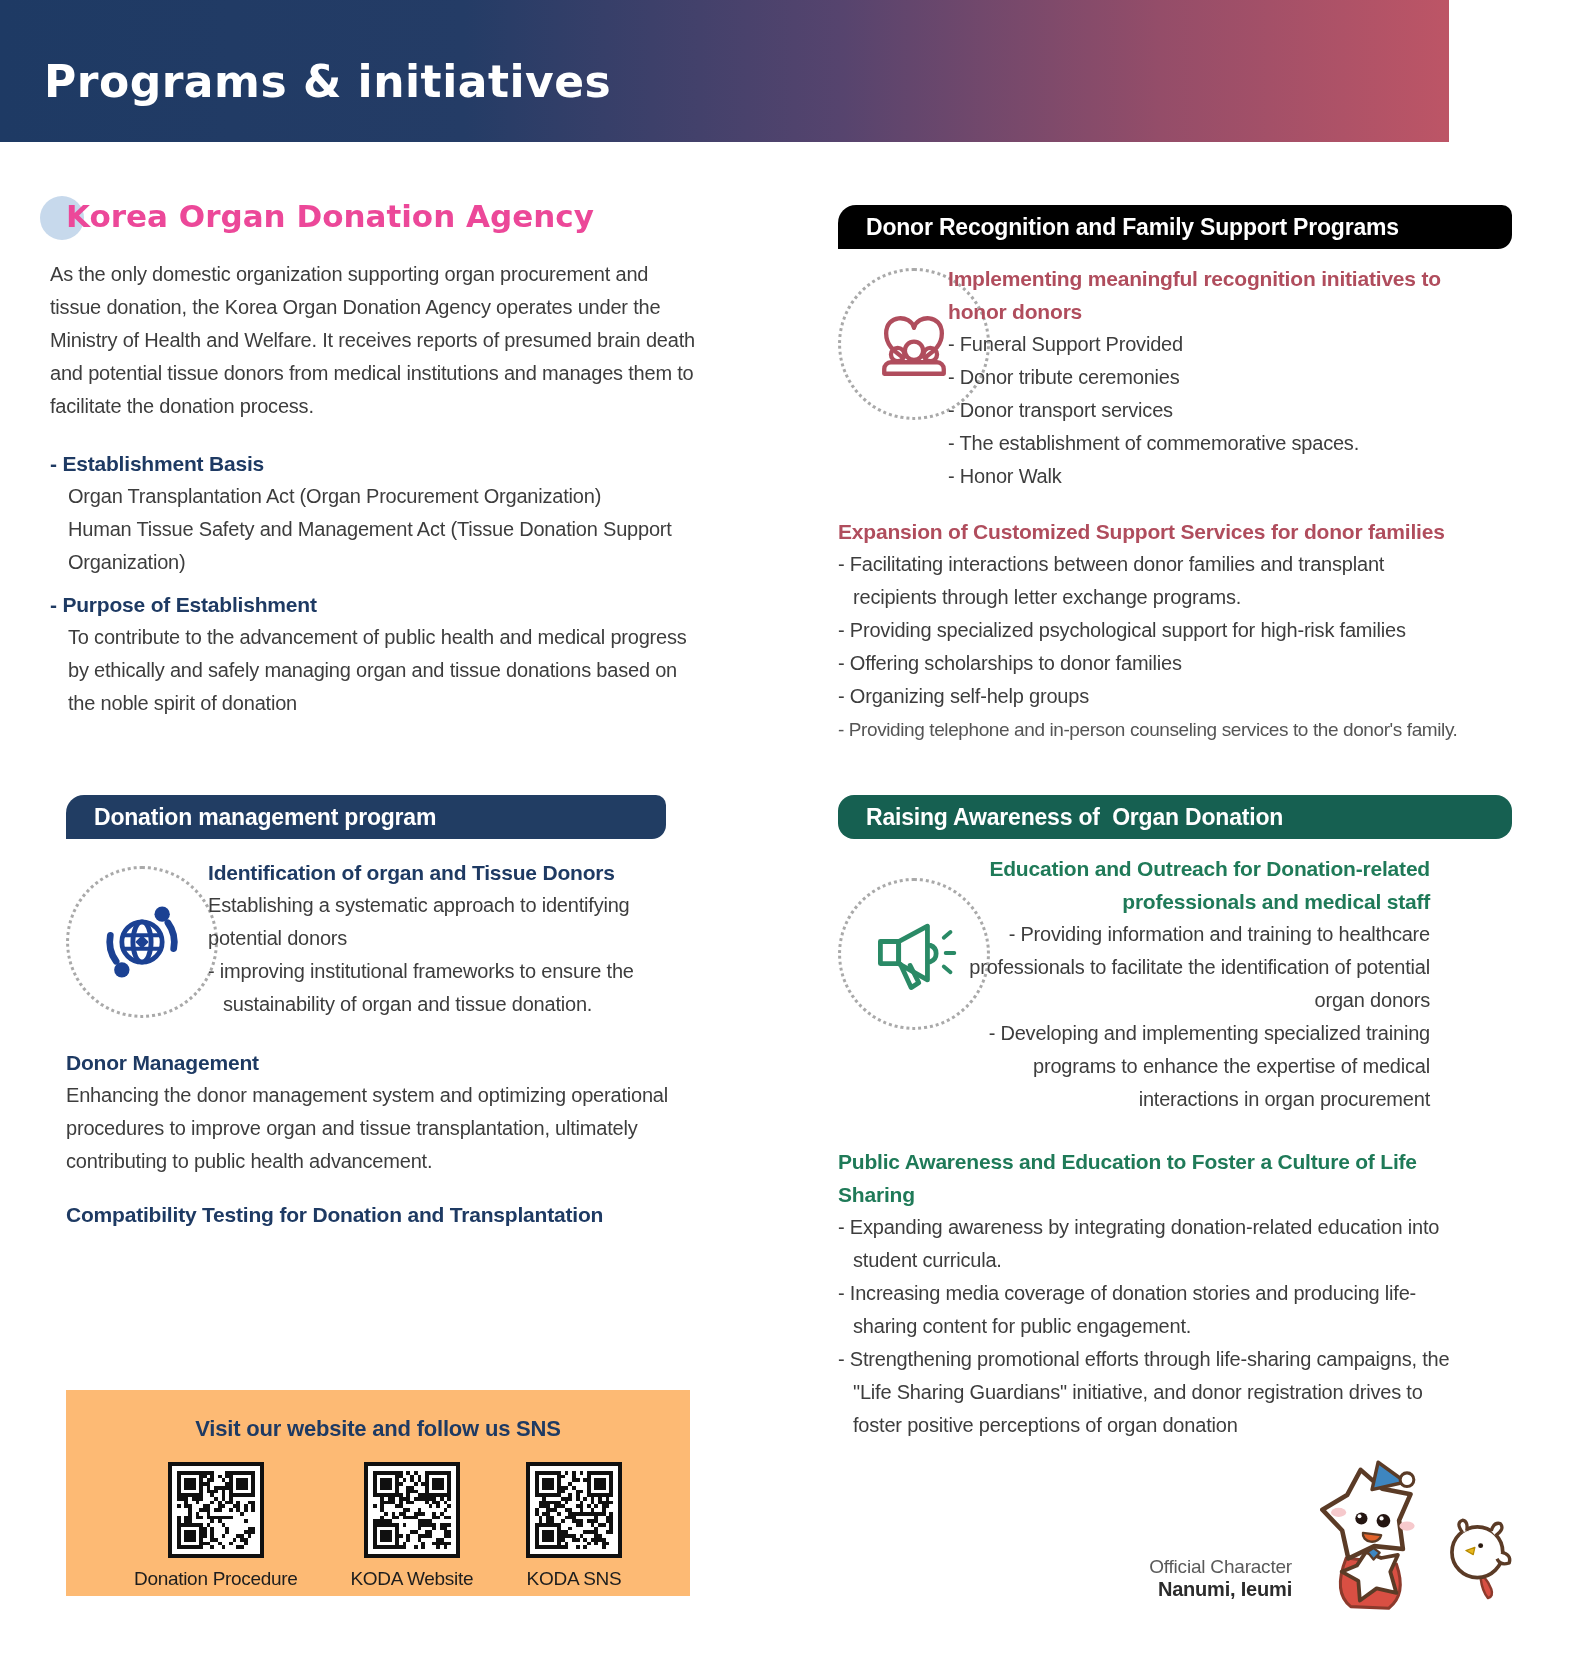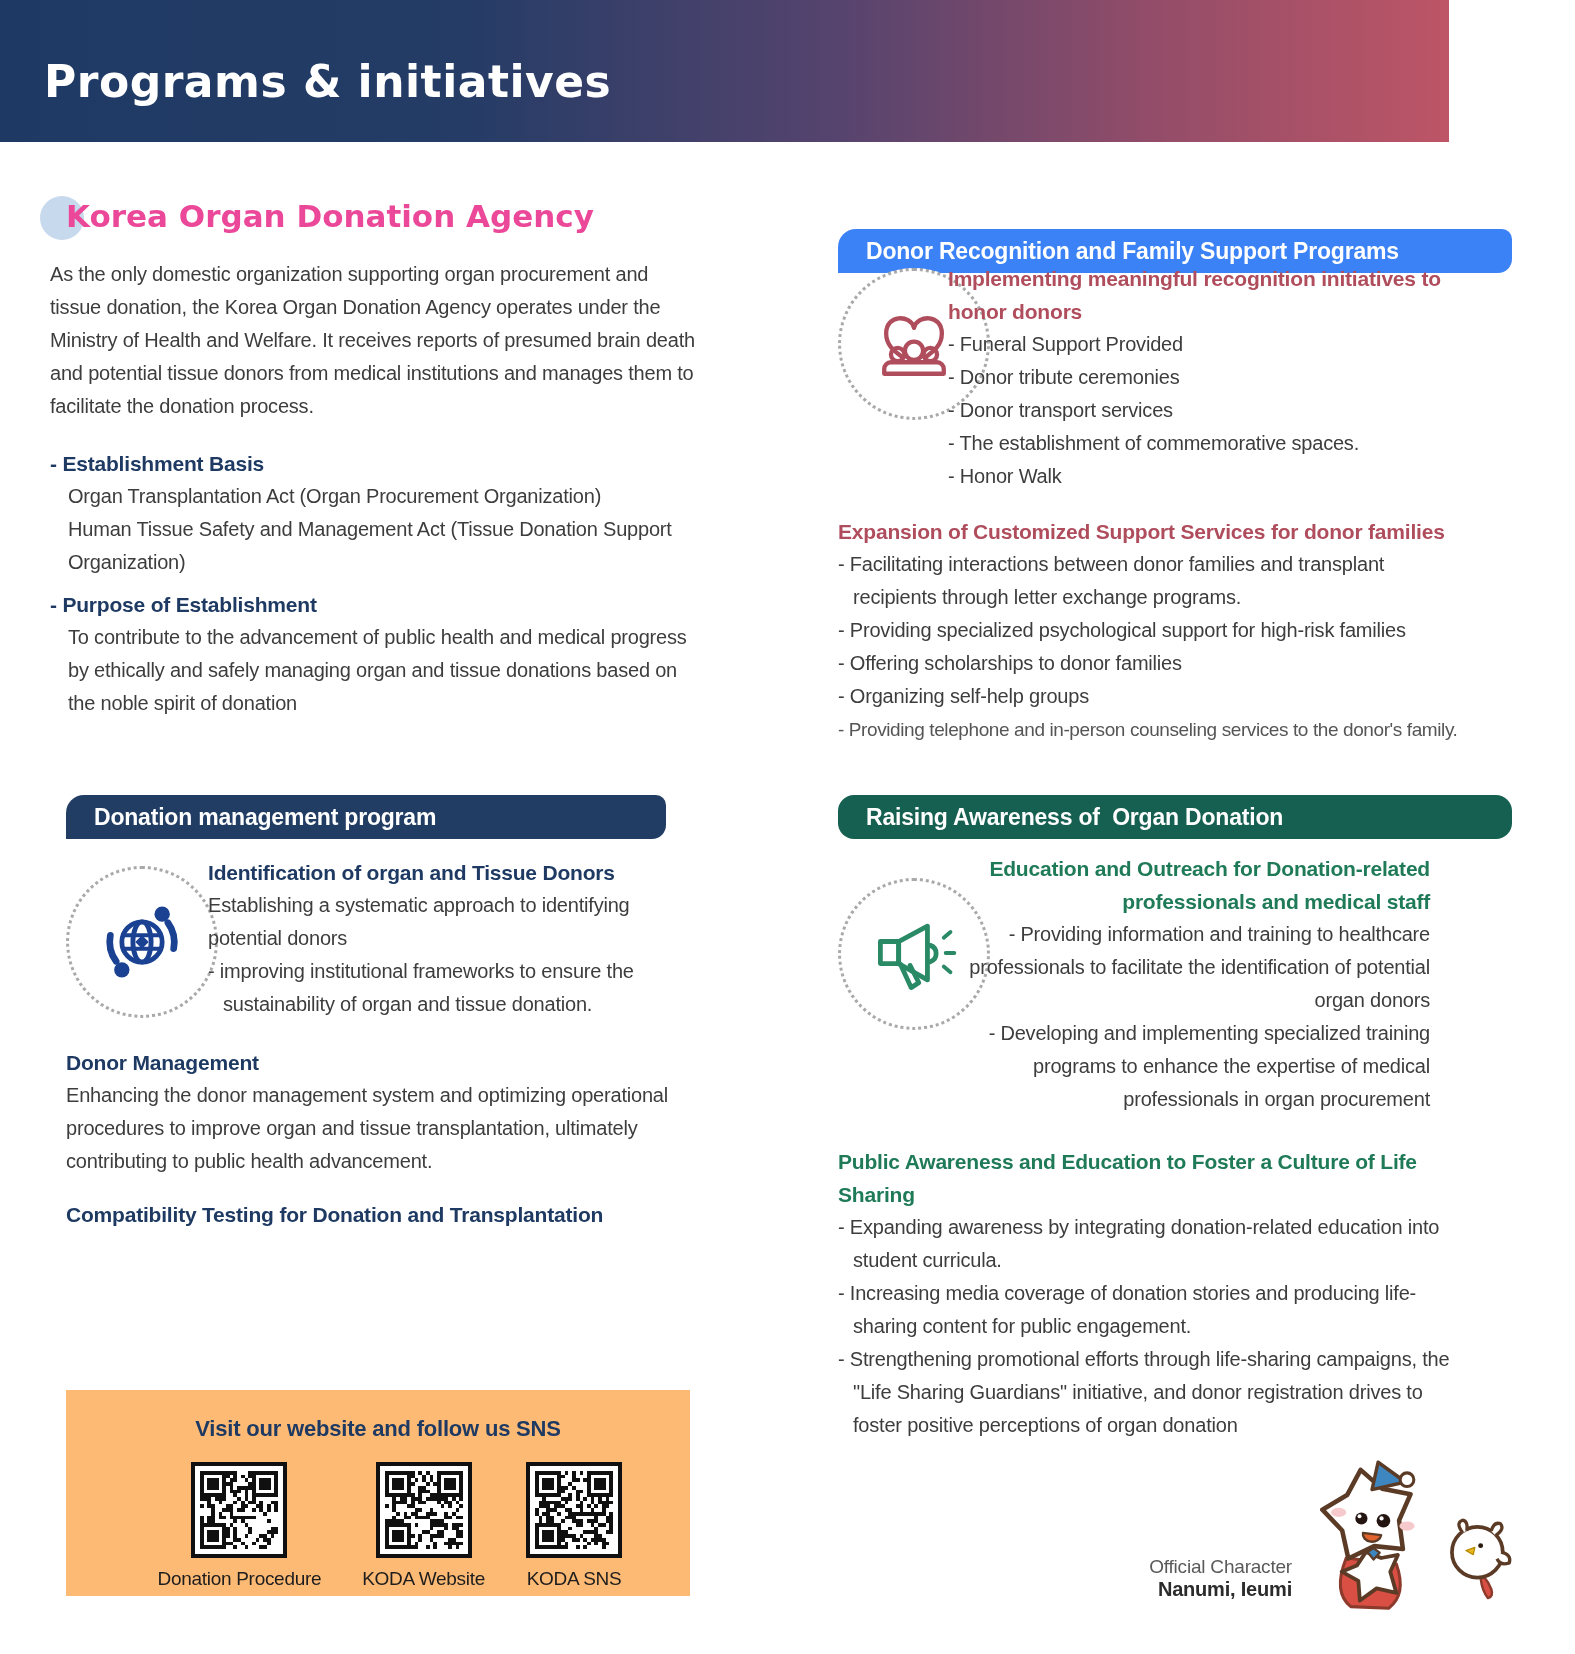--- a/index.html
+++ b/index.html
@@ -28,31 +28,31 @@
   .sec-title-green { font-weight:bold; font-size:21px; line-height:33px; color:#1f7a58; letter-spacing:-0.2px; }
   
   .heading-dot { position:absolute; left:40px; top:196px; width:44px; height:44px;
     border-radius:50%; background:#c7d9ec; }
   .agency-heading { position:absolute; left:66px; top:198px;
     font-family:"DejaVu Sans", sans-serif; font-weight:bold; font-size:31px; color:#ec4899;text-align:center; }
   
   .banner { position:absolute; height:44px; display:flex; align-items:center;
     padding-left:28px; border-radius:18px 10px 14px 0; }
   .banner-navy   { left:66px;  top:795px; width:600px; background:#213d63; }
-  .banner-maroon { left:838px; top:205px; width:674px; background:#3b82f6;margin-top:24px; }
+  .banner-maroon { left:838px; top:205px; width:674px; background:#000000; }
   .banner-green  { left:838px; top:795px; width:674px; background:#166051;border-radius:16px; }
   .banner-text { color:#ffffff; font-weight:bold; font-size:23px; letter-spacing:-0.2px; white-space:pre-wrap; }
   
   .icon-ring { position:absolute; width:152px; height:152px; border:3px dotted #a9a9a9;
     border-radius:50%; display:flex; align-items:center; justify-content:center; background:#fff; }
   .icon-ring svg { width:96px; height:96px; }
   
   .sns-box { position:absolute; left:66px; top:1390px; width:624px; height:206px; background:#fdba74; }
   .sns-title { text-align:center; margin-top:26px; font-weight:bold; font-size:22px; color:#1e3a63; letter-spacing:-0.2px; }
-  .qr-row { display:flex; justify-content:flex-end; padding:0 68px; margin-top:20px;gap:41px; }
+  .qr-row { display:flex; justify-content:space-between; padding:0 68px; margin-top:20px;gap:41px; }
   .qr-item { display:flex; flex-direction:column; align-items:center; }
   .qr-frame { width:96px; height:96px; background:#ffffff; border:4px solid #101010; padding:5px; }
   .qr-frame svg { width:100%; height:100%; display:block; }
   .qr-label { margin-top:10px; font-size:19px; color:#1d1d1d; letter-spacing:-0.3px; }
   
   .mascot-caption { position:absolute; left:1080px; top:1556px; width:212px; text-align:right; }
   .mascot-caption .line1 { font-size:19px; color:#5a5a5a; letter-spacing:-0.2px; }
   .mascot-caption .line2 { font-size:20px; font-weight:bold; color:#2b2b2b; letter-spacing:-0.2px; }
   .nanumi { position:absolute; left:1293px; top:1444px; width:152px; height:188px; }
   .ieumi  { position:absolute; left:1438px; top:1503px; width:82px;  height:110px; }
@@ -596,21 +596,21 @@
       <rect x="15" y="37" width="19" height="23"></rect>
       <path d="M34 37 L64 21 V 77 L34 60 Z"></path>
       <path d="M67 41 a 9 9 0 0 1 0 17"></path>
       <path d="M36 61 L47 85 L55 80 L46 62"></path>
       <path d="M81 33 l7 -6 M83 49 h9 M81 63 l7 6" stroke-width="4"></path>
     </svg>
   </div>
   <div class="abs" style="left:920px; top:852px; width:510px;text-align:right;">
     <div class="sec-title-green">Education and Outreach for Donation-related professionals and medical staff</div>
     <div class="body bullet">- Providing information and training to healthcare professionals to facilitate the identification of potential organ donors</div>
-    <div class="body bullet">- Developing and implementing specialized training programs to enhance the expertise of medical professionals in organ procurement</div>
+    <div class="body bullet">- Developing and implementing specialized training programs to enhance the expertise of medical interactions in organ procurement</div>
   </div>
 
   <div class="abs" style="left:838px; top:1145px; width:632px;">
     <div class="sec-title-green">Public Awareness and Education to Foster a Culture of Life Sharing</div>
     <div class="body bullet">- Expanding awareness by integrating donation-related education into student curricula.</div>
     <div class="body bullet">- Increasing media coverage of donation stories and producing life-sharing content for public engagement.</div>
     <div class="body bullet">- Strengthening promotional efforts through life-sharing campaigns, the "Life Sharing Guardians" initiative, and donor registration drives to foster positive perceptions of organ donation</div>
   </div>
 
   <div class="mascot-caption">

